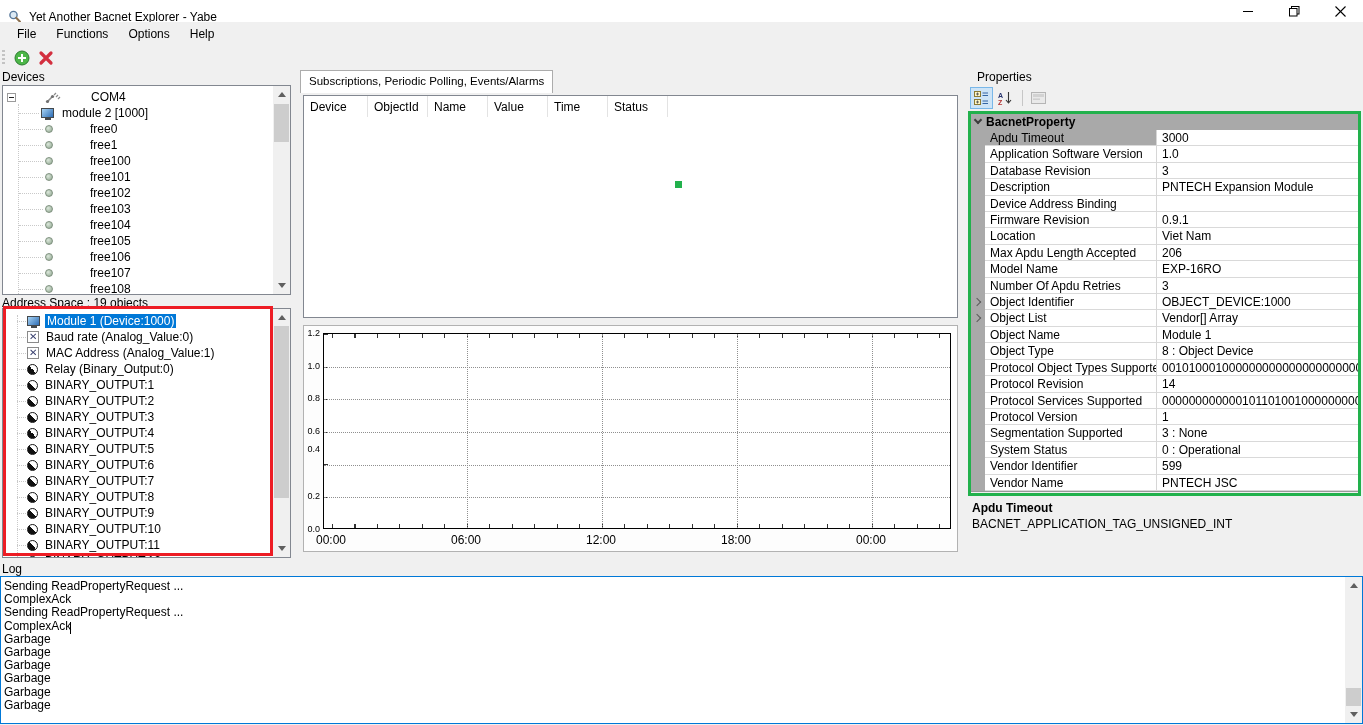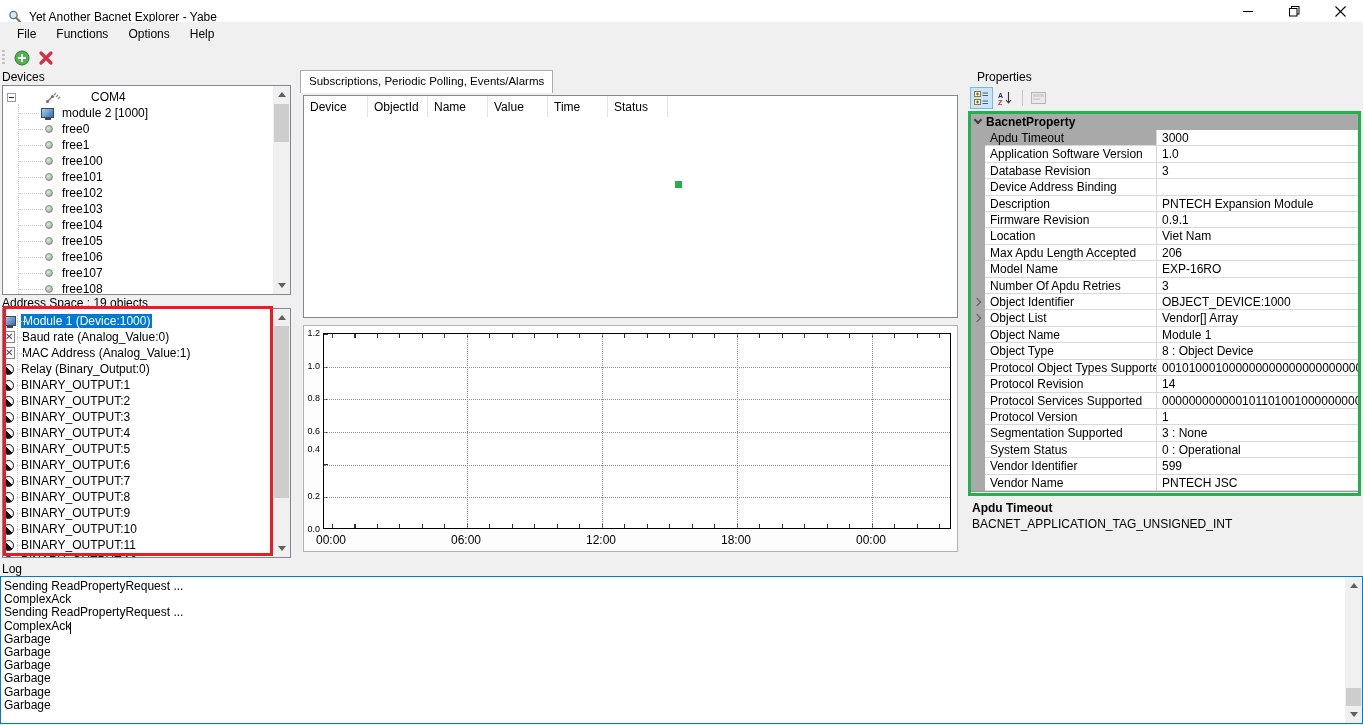--- a/index.html
+++ b/index.html
@@ -29,37 +29,37 @@
   
   .panel-label { position:absolute; font-size:12px; color:#000; }
   .tree { position:absolute; background:#fff; border:1px solid #828790; overflow:hidden; }
   .tree-row { height:16px; display:flex; align-items:center; position:relative; white-space:nowrap; }
   .tree-label { padding:0 2px; font-size:12px; }
   .tree-icon { flex:none; position:relative; }
 
   
   .row-com4 { padding-left:4px;gap:24px; }
   .row-module { padding-left:38px; }
-  .dev-free { padding-left:42px; }
+  .dev-free { padding-left:42px;gap:28px; }
   .dev-free::before { content:""; position:absolute; left:16px; top:8px; width:24px;
                       border-top:1px dotted #c9c9c9; }
   .row-module::before { content:""; position:absolute; left:16px; top:8px; width:20px;
                       border-top:1px dotted #c9c9c9; }
   .tree-vline { position:absolute; border-left:1px dotted #c9c9c9; z-index:0; }
   .expander { width:9px; height:9px; border:1px solid #9b9b9b; background:#fff; position:relative;
               margin-right:5px; flex:none; }
   .expander::before { content:""; position:absolute; left:1px; right:1px; top:3px; height:1px; background:#222; }
   .mini-monitor { width:13px; height:10px; border:1px solid #44484c;
                   background:linear-gradient(135deg,#a8d4f5,#2e6db5); margin-right:6px; }
   .mini-monitor::after { content:""; position:absolute; left:3px; bottom:-3px; width:6px; height:2px; background:#44484c; }
   .dev-free .tree-icon { width:8px; height:8px; border-radius:50%; border:1px solid #7f917f;
          background:radial-gradient(circle at 35% 35%, #dce8dc, #8fa68f); margin-right:7px; }
 
   
-  .addr-row { }
+  .addr-row { padding-left:24px; }
   .addr-row::before { content:""; position:absolute; left:14px; top:8px; width:9px;
                       border-top:1px dotted #c9c9c9; }
   .addr-row .tree-icon { margin-right:5px; }
   .addr-row.icon-device .tree-icon { width:13px; height:10px; border:1px solid #44484c;
       background:linear-gradient(135deg,#a8d4f5,#2e6db5); }
   .addr-row.icon-device .tree-icon::after { content:""; position:absolute; left:3px; bottom:-3px;
       width:6px; height:2px; background:#44484c; }
   .addr-row.icon-analog .tree-icon { width:12px; height:12px; background:#fff; border:1px solid #8a8a8a; }
   .addr-row.icon-analog .tree-icon::before { content:"\2715"; position:absolute; left:1px; top:-1px;
       font-size:10px; line-height:12px; color:#39406e; }
@@ -433,27 +433,27 @@
         <div class="pg-label">Application Software Version</div>
         <div class="pg-value">1.0</div>
       </div>
         <div class="pg-row">
         <div class="pg-gutter"></div>
         <div class="pg-label">Database Revision</div>
         <div class="pg-value">3</div>
       </div>
         <div class="pg-row">
         <div class="pg-gutter"></div>
+        <div class="pg-label">Description</div>
+        <div class="pg-value">PNTECH Expansion Module</div>
+      </div>
+        <div class="pg-row">
+        <div class="pg-gutter"></div>
         <div class="pg-label">Device Address Binding</div>
         <div class="pg-value"></div>
-      </div>
-        <div class="pg-row">
-        <div class="pg-gutter"></div>
-        <div class="pg-label">Description</div>
-        <div class="pg-value">PNTECH Expansion Module</div>
       </div>
         <div class="pg-row">
         <div class="pg-gutter"></div>
         <div class="pg-label">Firmware Revision</div>
         <div class="pg-value">0.9.1</div>
       </div>
         <div class="pg-row">
         <div class="pg-gutter"></div>
         <div class="pg-label">Location</div>
         <div class="pg-value">Viet Nam</div>

